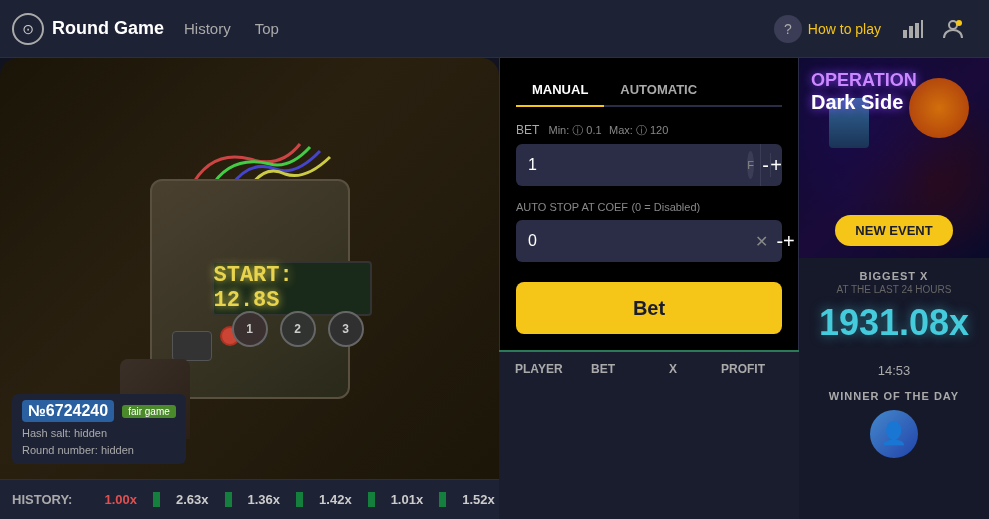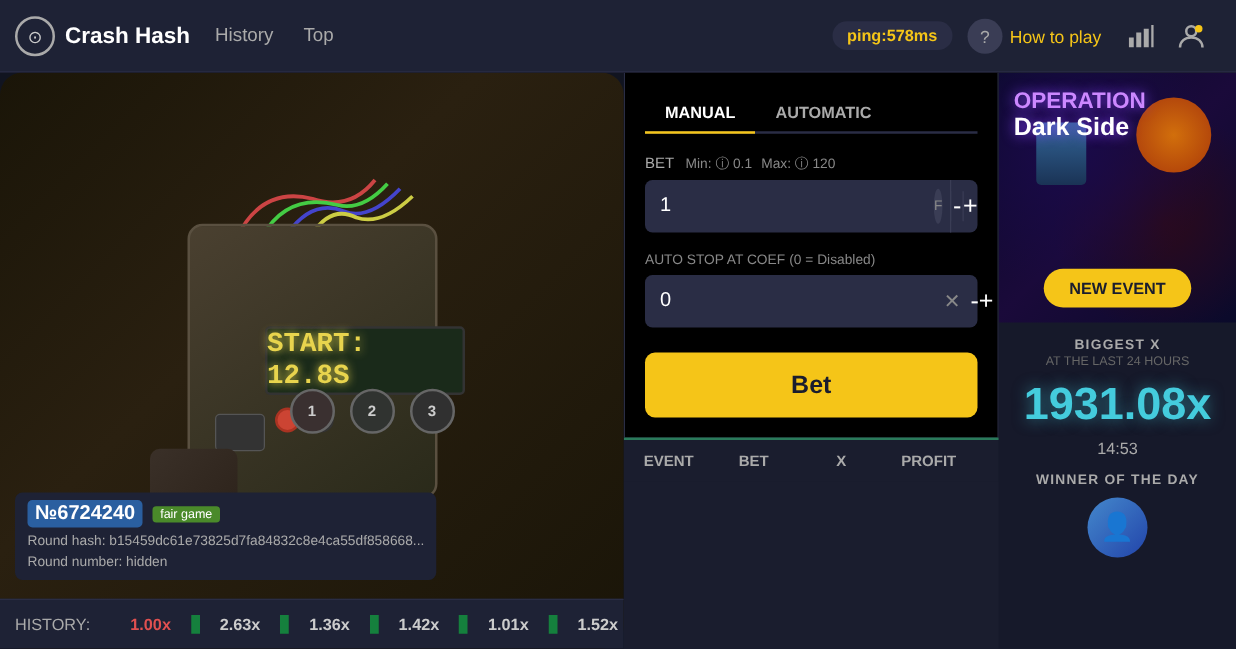--- a/index.html
+++ b/index.html
@@ -225,21 +225,21 @@
       display: flex;
       align-items: center;
       padding: 0 12px;
       gap: 0;
       border-top: 1px solid #2a2d45;
     }
     .history-label {
       color: #aaa;
       font-size: 13px;
       margin-right: 16px;
-      font-weight: normal;
+      font-weight: bold;
     }
     .history-item {
       padding: 0 16px;
       font-size: 13px;
       font-weight: bold;
       border-right: 7px solid #15803d;
     }
     .history-item:last-child { border-right: none; }
     .history-item.red { color: #e05050; }
     .history-item.normal { color: #ccc; }
@@ -455,21 +455,21 @@
       font-size: 10px;
       color: #666;
       margin-bottom: 8px;
     }
     .biggest-x-value {
       font-size: 36px;
       font-weight: bold;
       color: #44ccdd;
       text-shadow: 0 0 12px #44ccdd88;
       line-height: 1.1;
-      margin-bottom: 8px;
+      margin-bottom: 20px;
     }
     .biggest-x-time {
       font-size: 13px;
       color: #aaa;
       margin-bottom: 12px;
     }
     .winner-title {
       font-size: 11px;
       font-weight: bold;
       color: #aaa;
@@ -487,28 +487,25 @@
       justify-content: center;
       font-size: 22px;
     }
   </style>
 </head>
 <body>
 
 <div class="top-nav">
   <div class="nav-logo">
     <div class="nav-logo-icon">⊙</div>
-    <span class="nav-logo-text">Crash Hash</span>
+    <span class="nav-logo-text">Round Game</span>
   </div>
   <a class="nav-link">History</a>
   <a class="nav-link">Top</a>
   <div class="nav-spacer"></div>
-  <div class="ping-badge">
-    <span>ping:</span><span>578ms</span>
-  </div>
   <div class="help-btn">?</div>
   <button class="how-to-play-btn">How to play</button>
   <div class="nav-icon-btn">
     <svg width="20" height="18" viewBox="0 0 20 18" fill="#aaa">
       <rect x="0" y="10" width="4" height="8"></rect>
       <rect x="6" y="6" width="4" height="12"></rect>
       <rect x="12" y="3" width="4" height="15"></rect>
       <rect x="18" y="0" width="2" height="18"></rect>
     </svg>
   </div>
@@ -555,21 +552,21 @@
         <div style="position:absolute;bottom:0;left:10px;width:70px;height:80px;background:linear-gradient(135deg,#3a3028,#2a2018);border-radius:8px 8px 0 0;"></div>
       </div>
     </div>
 
     <div class="fair-game-badge">
       <div class="fair-game-id">
         <span class="fair-game-id-num">№6724240</span>
         <span class="fair-game-tag">fair game</span>
       </div>
       <div class="fair-game-info">
-        <div>Round hash: b15459dc61e73825d7fa84832c8e4ca55df858668...</div>
+        <div>Hash salt: hidden</div>
         <div>Round number: hidden</div>
       </div>
     </div>
 
     <div class="history-bar">
       <span class="history-label">HISTORY:</span>
       <span class="history-item red">1.00x</span>
       <span class="history-item normal">2.63x</span>
       <span class="history-item normal">1.36x</span>
       <span class="history-item normal">1.42x</span>
@@ -611,21 +608,21 @@
         <div class="bet-adj-sep"></div>
         <button class="bet-adj-btn">-</button>
         <div class="bet-adj-sep"></div>
         <button class="bet-adj-btn">+</button>
       </div>
 
       <button class="bet-button">Bet</button>
     </div>
 
     <div class="table-header">
-      <div class="th-player">EVENT</div>
+      <div class="th-player">PLAYER</div>
       <div class="th-bet">BET</div>
       <div class="th-x">X</div>
       <div class="th-profit">PROFIT</div>
     </div>
   </div>
 
   <div class="right-panel">
 
     <div class="ad-banner">
       <div class="ad-banner-bg"></div>

